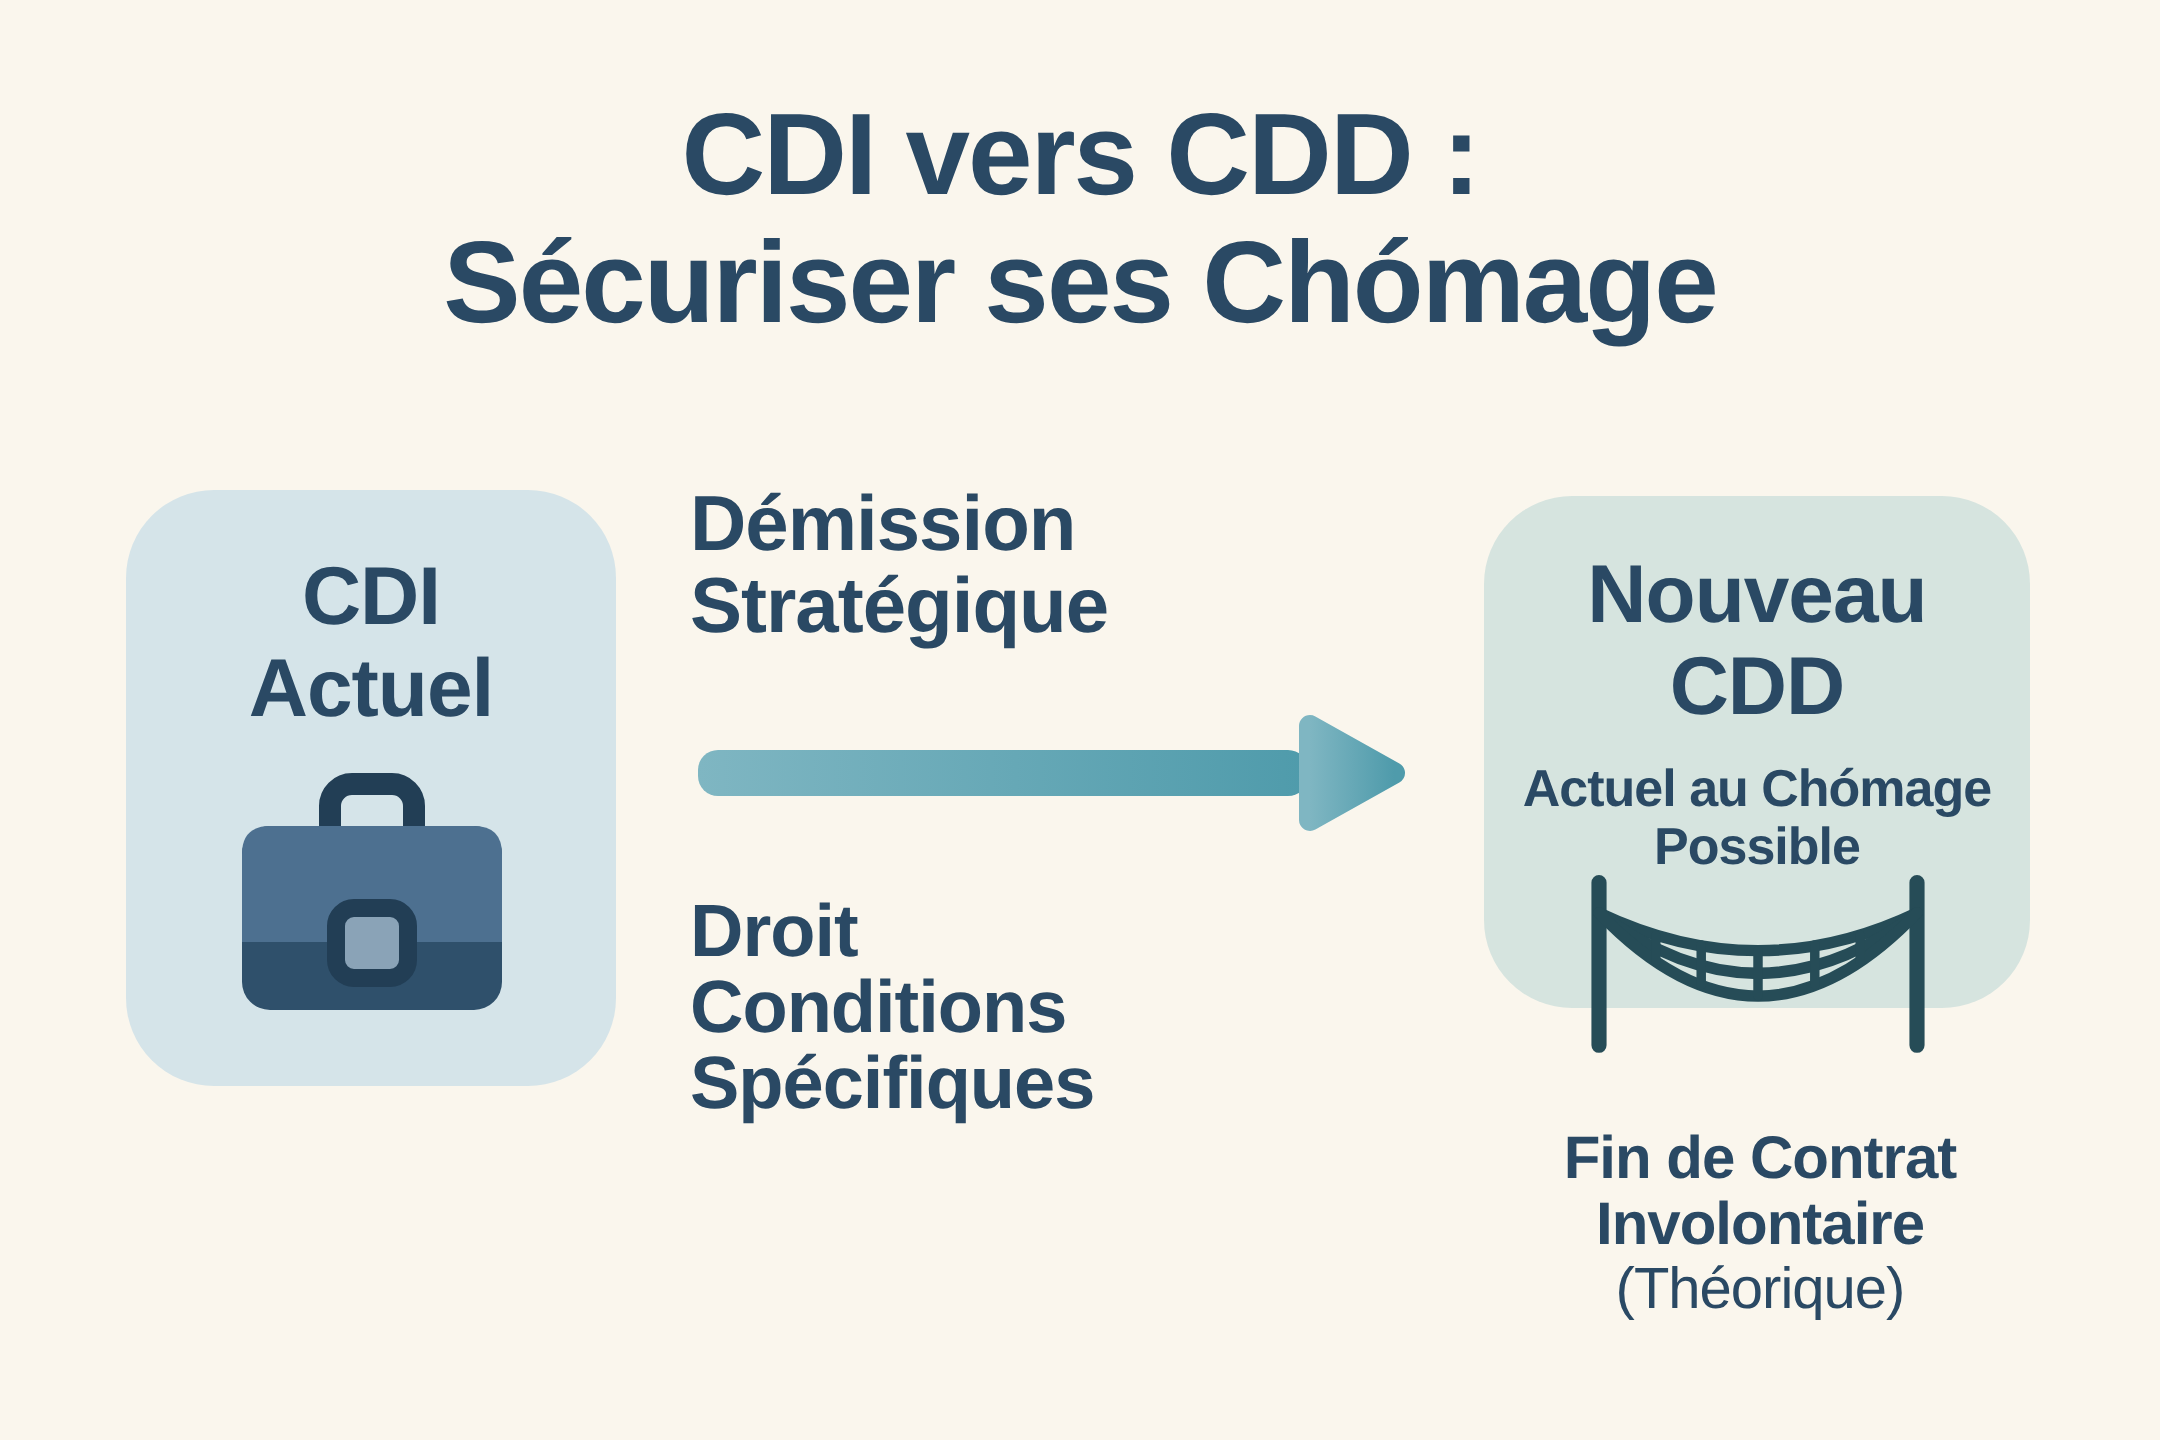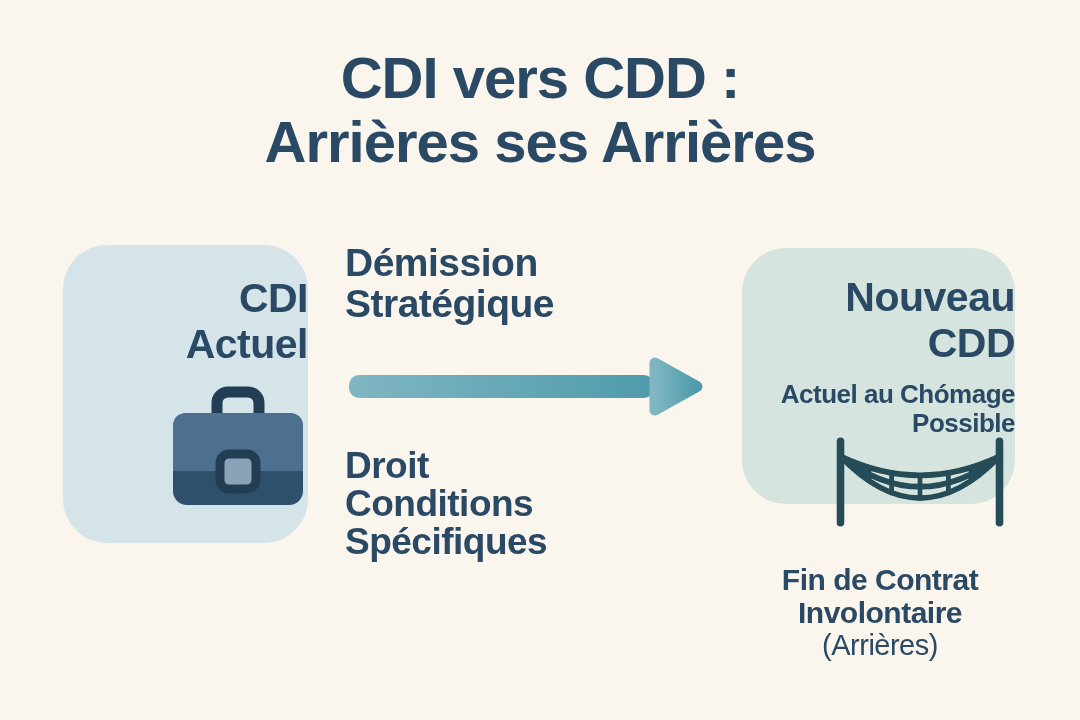--- a/index.html
+++ b/index.html
@@ -17,21 +17,21 @@
     top: 46px; left: 0; width: 100%;
     text-align: center;
     font-weight: bold;
     font-size: 58px;
     line-height: 64px;
     letter-spacing: -1px;
   }
   .card {
     position: absolute;
     border-radius: 44px;
-    text-align: right;
+    text-align: center;
   }
   .card-left  { left: 63px;  top: 245px; width: 245px; height: 298px; background: var(--left-card-bg, #d5e4e9); }
   .card-right { left: 742px; top: 248px; width: 273px; height: 256px; background: var(--right-card-bg, #d6e4df); }
   .card-title { font-weight: bold; font-size: 41px; line-height: 46px; letter-spacing: -0.5px; }
   .card-left  .card-title { padding-top: 30px; }
   .card-right .card-title { padding-top: 26px; }
   .briefcase { margin-top: 18px; }
   .benefit { font-weight: bold; font-size: 26px; line-height: 29px; margin-top: 14px; letter-spacing: -0.5px; }
   .net { margin-top: -10px; }
   .flow-label {
@@ -61,21 +61,21 @@
   .briefcase-clasp  { fill: var(--briefcase-clasp, #8aa3b7); stroke: var(--briefcase-handle, #223e55); }
   .net-stroke { fill: none; stroke: var(--net-icon, #264c57); stroke-linecap: round; }
 </style>
 </head>
 <body>
 
 <div class="canvas">
 
   <div class="title">
     <div>CDI vers CDD :</div>
-    <div>Arrières ses Arrières</div>
+    <div>Sécuriser ses Chómage</div>
   </div>
 
   <div class="card card-left">
     <div class="card-title">
       <div>CDI</div>
       <div>Actuel</div>
     </div>
     <svg class="briefcase" width="140" height="122" viewBox="0 0 140 122" aria-hidden="true">
       <rect class="briefcase-handle" x="49" y="7" width="42" height="36" rx="11" stroke-width="11"></rect>
       <rect class="briefcase-bottom" x="5" y="28" width="130" height="92" rx="14"></rect>
@@ -122,16 +122,16 @@
       <path class="net-stroke" stroke-width="6" d="M16 30 Q100 70 184 30"></path>
       <path class="net-stroke" stroke-width="6" d="M16 30 Q100 94 184 30"></path>
       <path class="net-stroke" stroke-width="6" d="M16 30 Q100 118 184 30"></path>
       <path class="net-stroke" stroke-width="5" d="M46 42 L46 56 M70 47 L70 68 M100 50 L100 74 M130 47 L130 68 M154 42 L154 56"></path>
     </svg>
   </div>
 
   <div class="caption">
     <div>Fin de Contrat</div>
     <div>Involontaire</div>
-    <div class="light">(Arrières)</div>
+    <div class="light">(Théorique)</div>
   </div>
 
 </div>
 
 </body></html>

